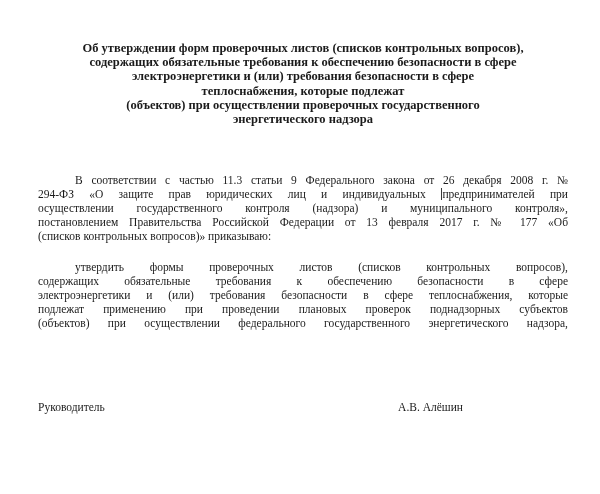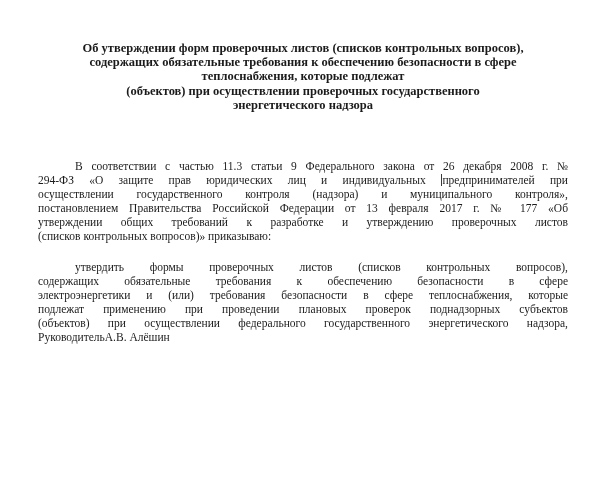--- a/index.html
+++ b/index.html
@@ -32,48 +32,49 @@
   .j-line.indent { padding-left: 37px; }
   
   .caret {
     display: inline-block;
     width: 1.5px; height: 12px;
     background: #3a3a3a;
     vertical-align: -2px;
   }
   
   .signature {
+    margin-top: 70px;
     padding-right: 105px;
     display: flex;
-    justify-content: flex-start;
+    justify-content: space-between;
     font-size: 11.5px; line-height: 14px;
   }
 </style>
 </head>
 <body>
 
 <div class="page">
 
   <header class="doc-title">
     <div class="t-line">Об утверждении форм проверочных листов (списков контрольных вопросов),</div>
     <div class="t-line">содержащих обязательные требования к обеспечению безопасности в сфере</div>
+    <div class="t-line">электроэнергетики и (или) требования безопасности в сфере</div>
     <div class="t-line">теплоснабжения, которые подлежат</div>
     <div class="t-line">(объектов) при осуществлении проверочных государственного</div>
     <div class="t-line">энергетического надзора</div>
   </header>
 
   <section class="para p1">
     <div class="j-line indent">В соответствии с частью 11.3 статьи 9 Федерального закона от 26 декабря 2008 г. №</div>
     <div class="j-line">
       <span>294-ФЗ «О защите прав юридических лиц и индивидуальных</span>
       <span class="caret"></span><span>предпринимателей при</span>
     </div>
     <div class="j-line">осуществлении государственного контроля (надзора) и муниципального контроля»,</div>
     <div class="j-line">постановлением Правительства Российской Федерации от 13 февраля 2017 г. № 177 «Об</div>
-    <div class="j-line">утверждении общих требований к разработке и утверждению проверочных листов</div>
     <div class="j-line last">(списков контрольных вопросов)» приказываю:</div>
   </section>
 
   <section class="para p2">
     <div class="j-line indent">утвердить формы проверочных листов (списков контрольных вопросов),</div>
     <div class="j-line">содержащих обязательные требования к обеспечению безопасности в сфере</div>
     <div class="j-line">электроэнергетики и (или) требования безопасности в сфере теплоснабжения, которые</div>
     <div class="j-line">подлежат применению при проведении плановых проверок поднадзорных субъектов</div>
     <div class="j-line">(объектов) при осуществлении федерального государственного энергетического надзора,</div>
   </section>

